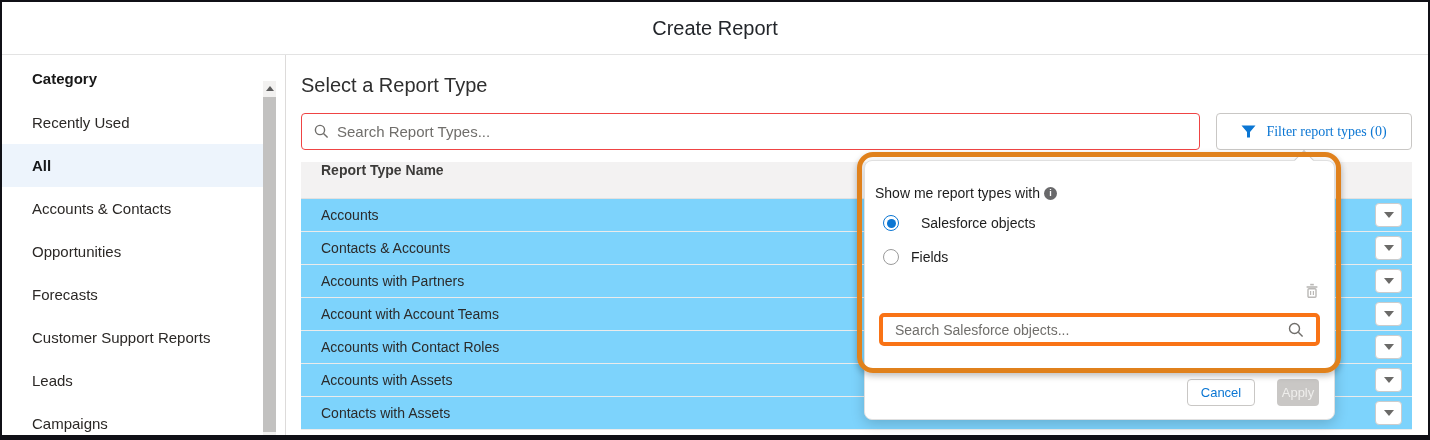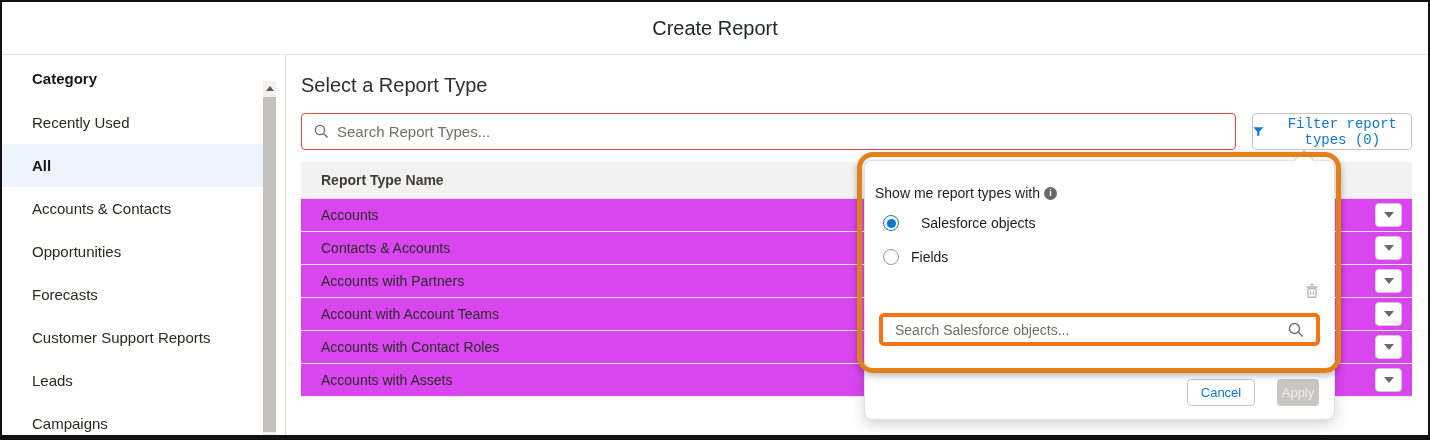--- a/index.html
+++ b/index.html
@@ -50,35 +50,35 @@
   .search-box {
     flex:1; height:37px; border:1px solid #ef4444; border-radius:4px;
     display:flex; align-items:center; padding:4px 12px; background:#fff;
   }
   .search-box input {
     border:none; outline:none; flex:1; font-size:15px; color:#181818;
     font-family:"Liberation Sans", sans-serif; margin-left:8px; background:transparent;
   }
   .search-box input::placeholder { color:#706e6b; }
   .filter-btn {
-    width:160px; height:37px; border:1px solid #c9c7c5; border-radius:4px;
+    width:196px; height:37px; border:1px solid #c9c7c5; border-radius:4px;
     background:#fff; display:flex; align-items:center; justify-content:center; gap:10px;
-    font-size:14px; color:#0b76d3; cursor:pointer; font-family:Liberation Mono, monospace;
+    font-size:14px; color:#0b76d3; cursor:pointer; font-family:Liberation Serif, serif;
   }
   
   .table { margin-top:12px; }
   .table-head {
     height:37px; background:#f3f2f2; border-bottom:1px solid #e2e1e0;
-    display:flex; align-items:center; padding-left:20px;
+    display:flex; padding-left:20px;
     font-size:14px; font-weight:bold; color:#3c3b39;
   }
   .table-row {
     position:relative; height:33px; display:flex; align-items:center;
     border-bottom:1px solid #ebebeb; font-size:14px; color:#2b2b2b; cursor:pointer;
-    background:#d946ef;
+    background:#7dd3fc;
   }
   .table-row .cell-name { padding-left:20px; flex:1; white-space:nowrap; }
   .table-row .cell-category {
     position:absolute; left:620px; width:300px; text-align:center; color:#3c3c3c;
   }
   .row-action {
     position:absolute; right:10px; top:4px; width:27px; height:24px;
     border:1px solid #ccc; border-radius:4px; background:#fff;
     display:flex; align-items:center; justify-content:center; cursor:pointer;
   }
@@ -228,20 +228,27 @@
               <span class="tri-down"></span>
             </span>
         </div>
         <div class="table-row">
           <span class="cell-name">Accounts with Assets</span>
           <span class="cell-category"></span>
           <span class="row-action">
               <span class="tri-down"></span>
             </span>
         </div>
+        <div class="table-row">
+          <span class="cell-name">Contacts with Assets</span>
+          <span class="cell-category">Standard</span>
+          <span class="row-action">
+              <span class="tri-down"></span>
+            </span>
+        </div>
       </div>
     </div>
   </div>
 
   <div class="popover">
     <div class="caret"></div>
 
     <div class="pop-title">
       <span>Show me report types with</span>
       <span class="info-icon">i</span>

